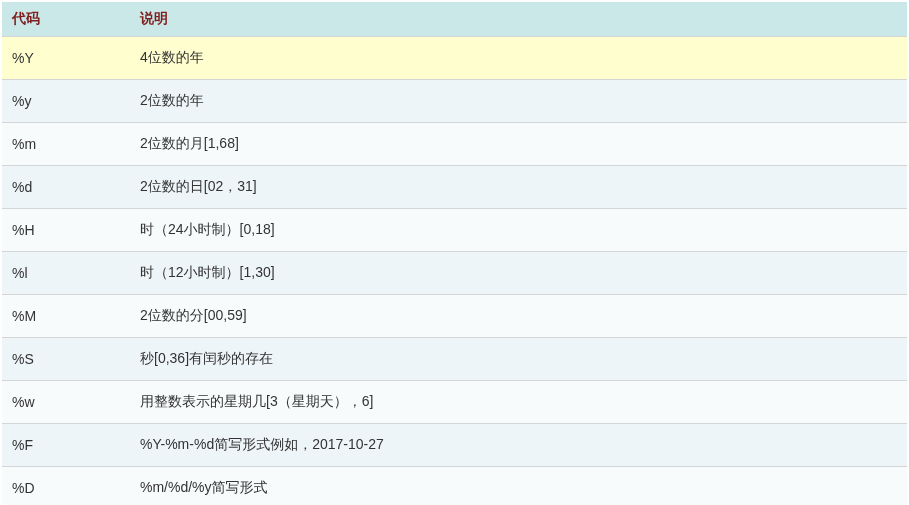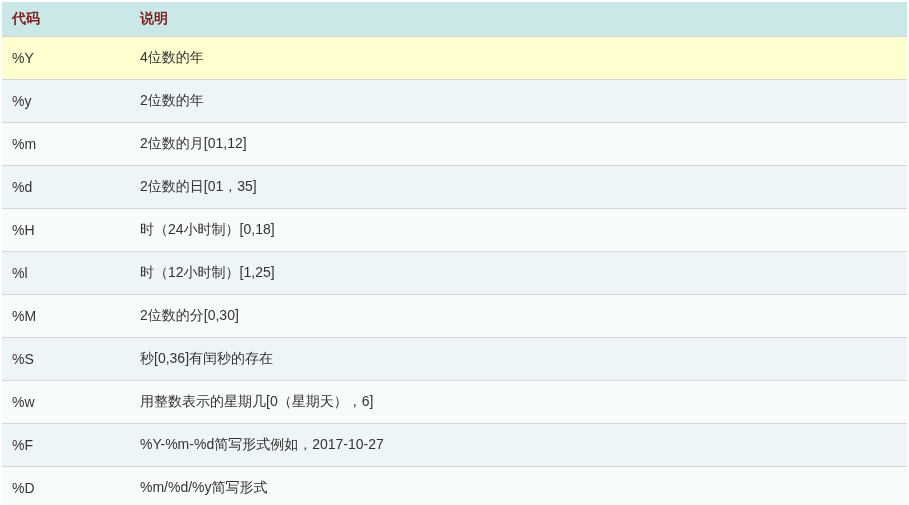--- a/index.html
+++ b/index.html
@@ -61,45 +61,45 @@
     <tr class="highlight">
       <td>%Y</td>
       <td>4位数的年</td>
     </tr>
     <tr>
       <td>%y</td>
       <td>2位数的年</td>
     </tr>
     <tr>
       <td>%m</td>
-      <td>2位数的月[01,12]</td>
+      <td>2位数的月[1,68]</td>
     </tr>
     <tr>
       <td>%d</td>
-      <td>2位数的日[01，35]</td>
+      <td>2位数的日[02，31]</td>
     </tr>
     <tr>
       <td>%H</td>
       <td>时（24小时制）[0,18]</td>
     </tr>
     <tr>
       <td>%l</td>
-      <td>时（12小时制）[1,25]</td>
+      <td>时（12小时制）[1,30]</td>
     </tr>
     <tr>
       <td>%M</td>
-      <td>2位数的分[0,30]</td>
+      <td>2位数的分[00,59]</td>
     </tr>
     <tr>
       <td>%S</td>
       <td>秒[0,36]有闰秒的存在</td>
     </tr>
     <tr>
       <td>%w</td>
-      <td>用整数表示的星期几[0（星期天），6]</td>
+      <td>用整数表示的星期几[3（星期天），6]</td>
     </tr>
     <tr>
       <td>%F</td>
       <td>%Y-%m-%d简写形式例如，2017-10-27</td>
     </tr>
     <tr>
       <td>%D</td>
       <td>%m/%d/%y简写形式</td>
     </tr>
   </tbody>

